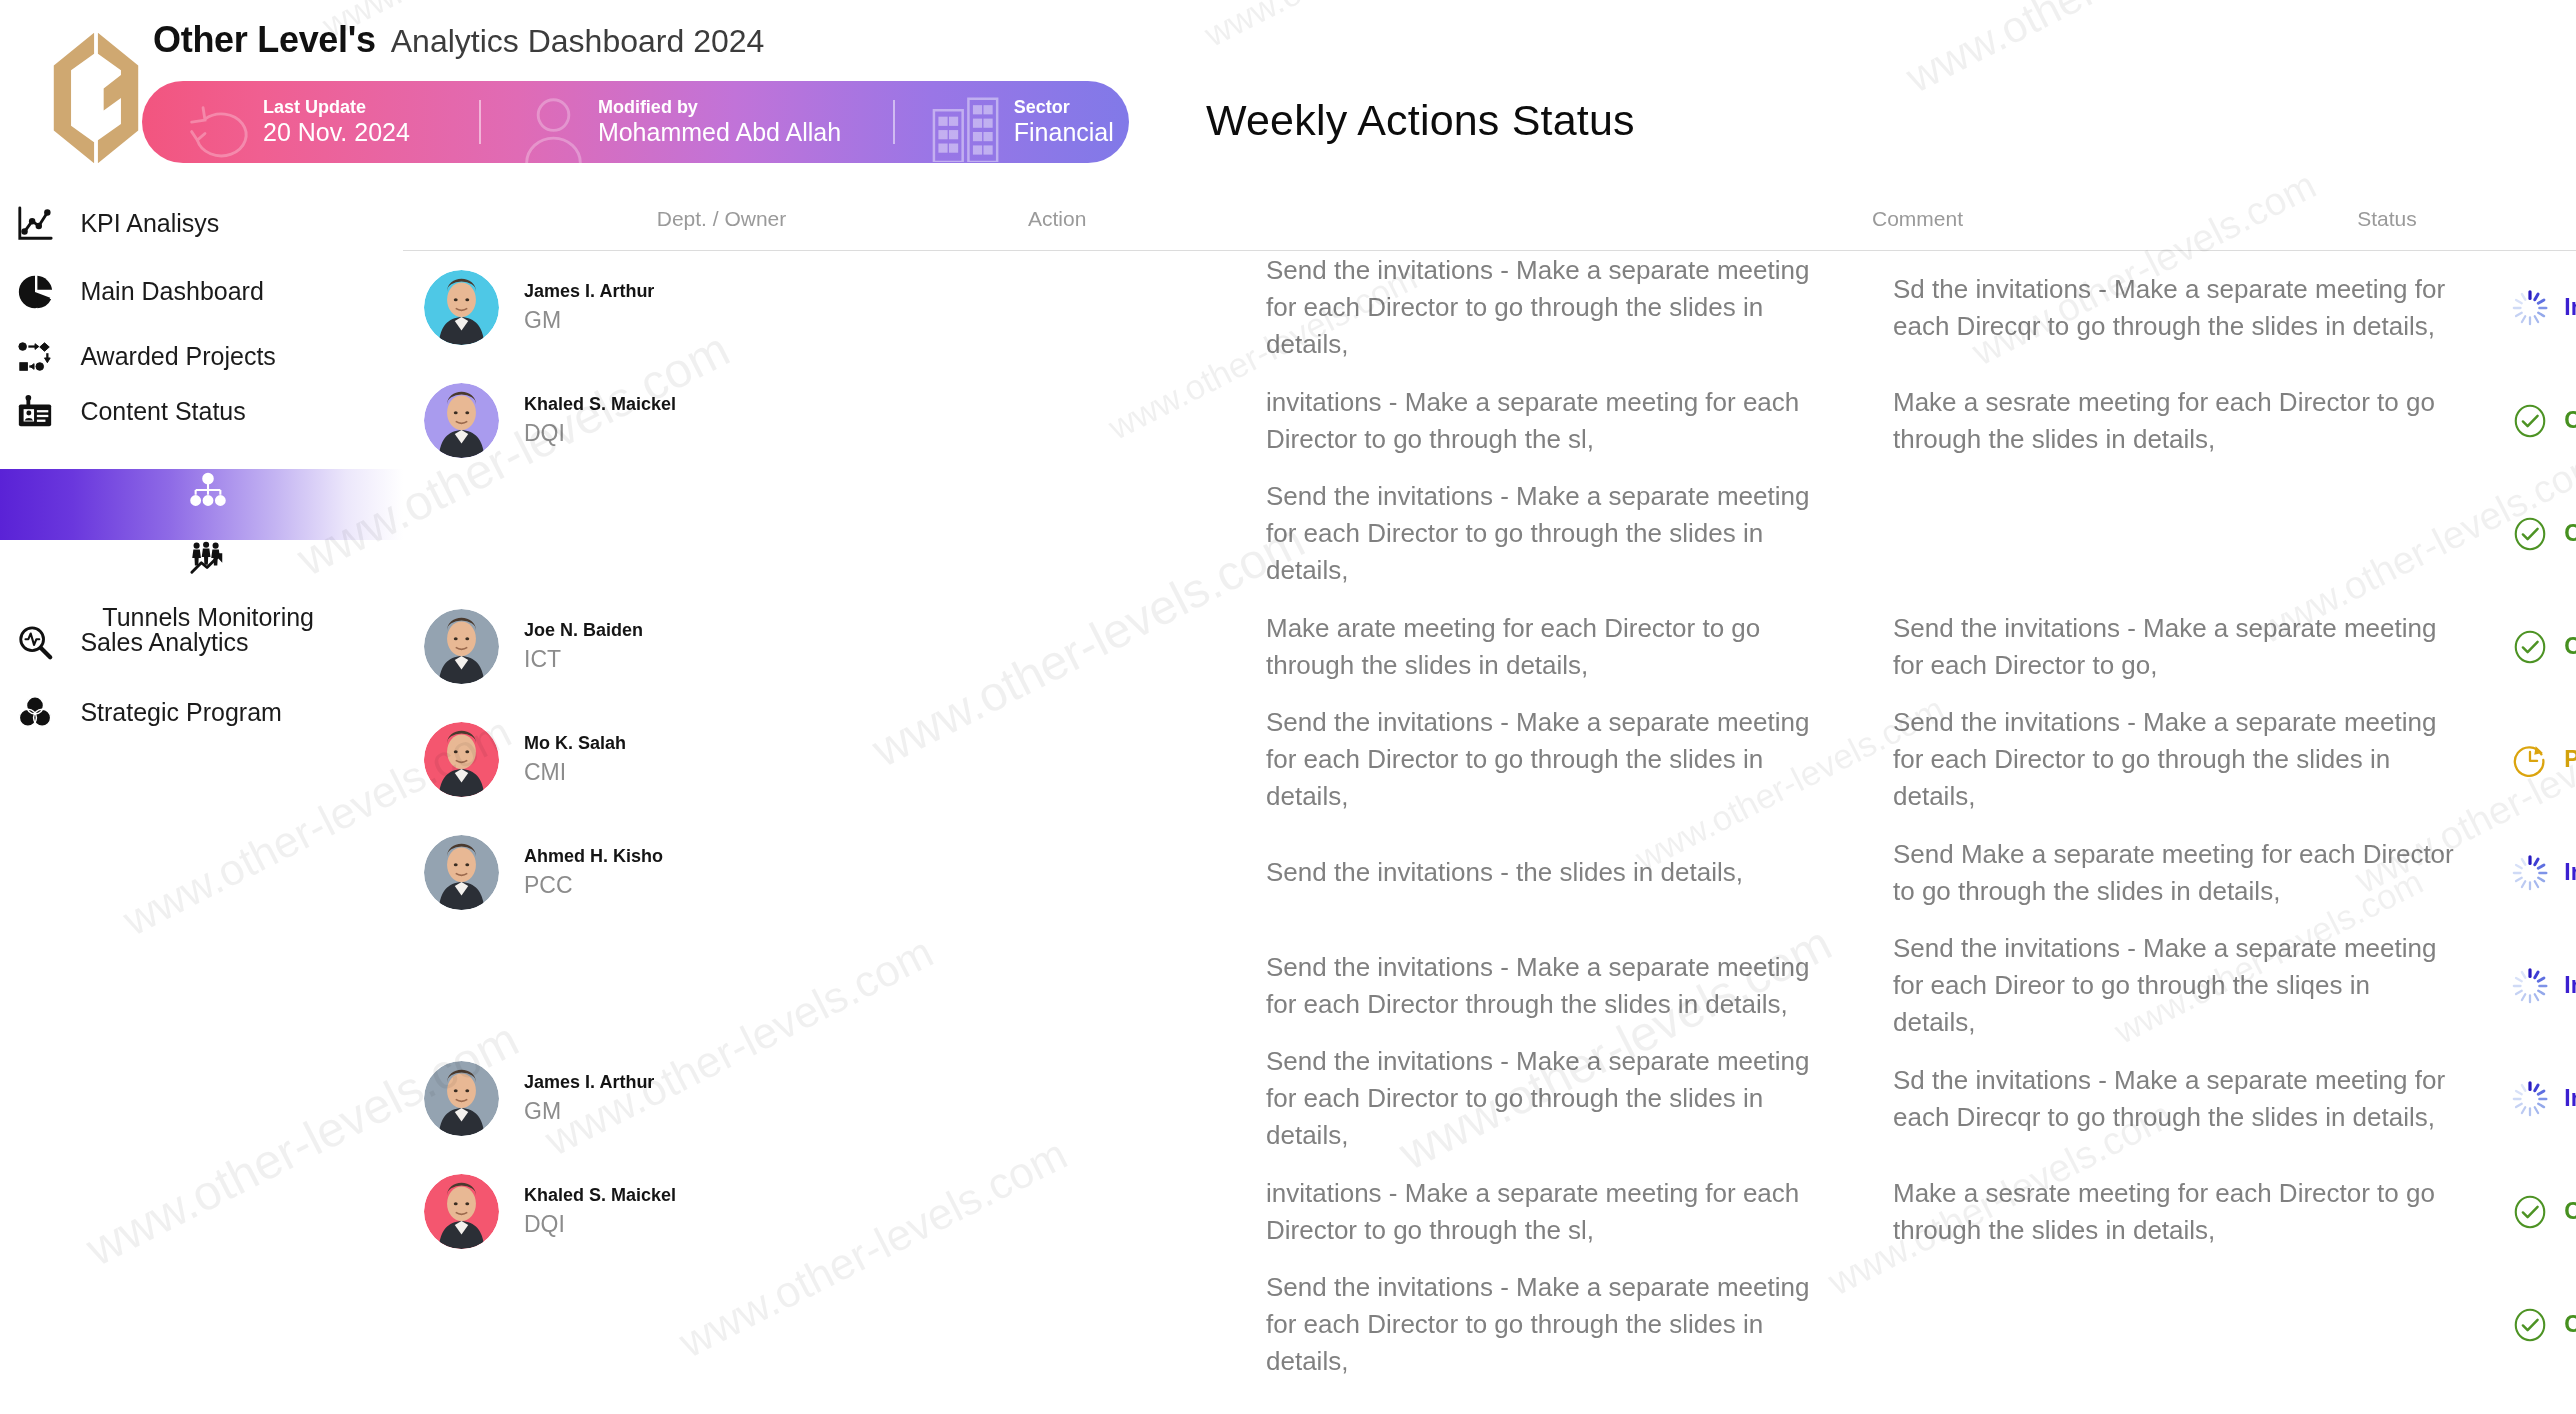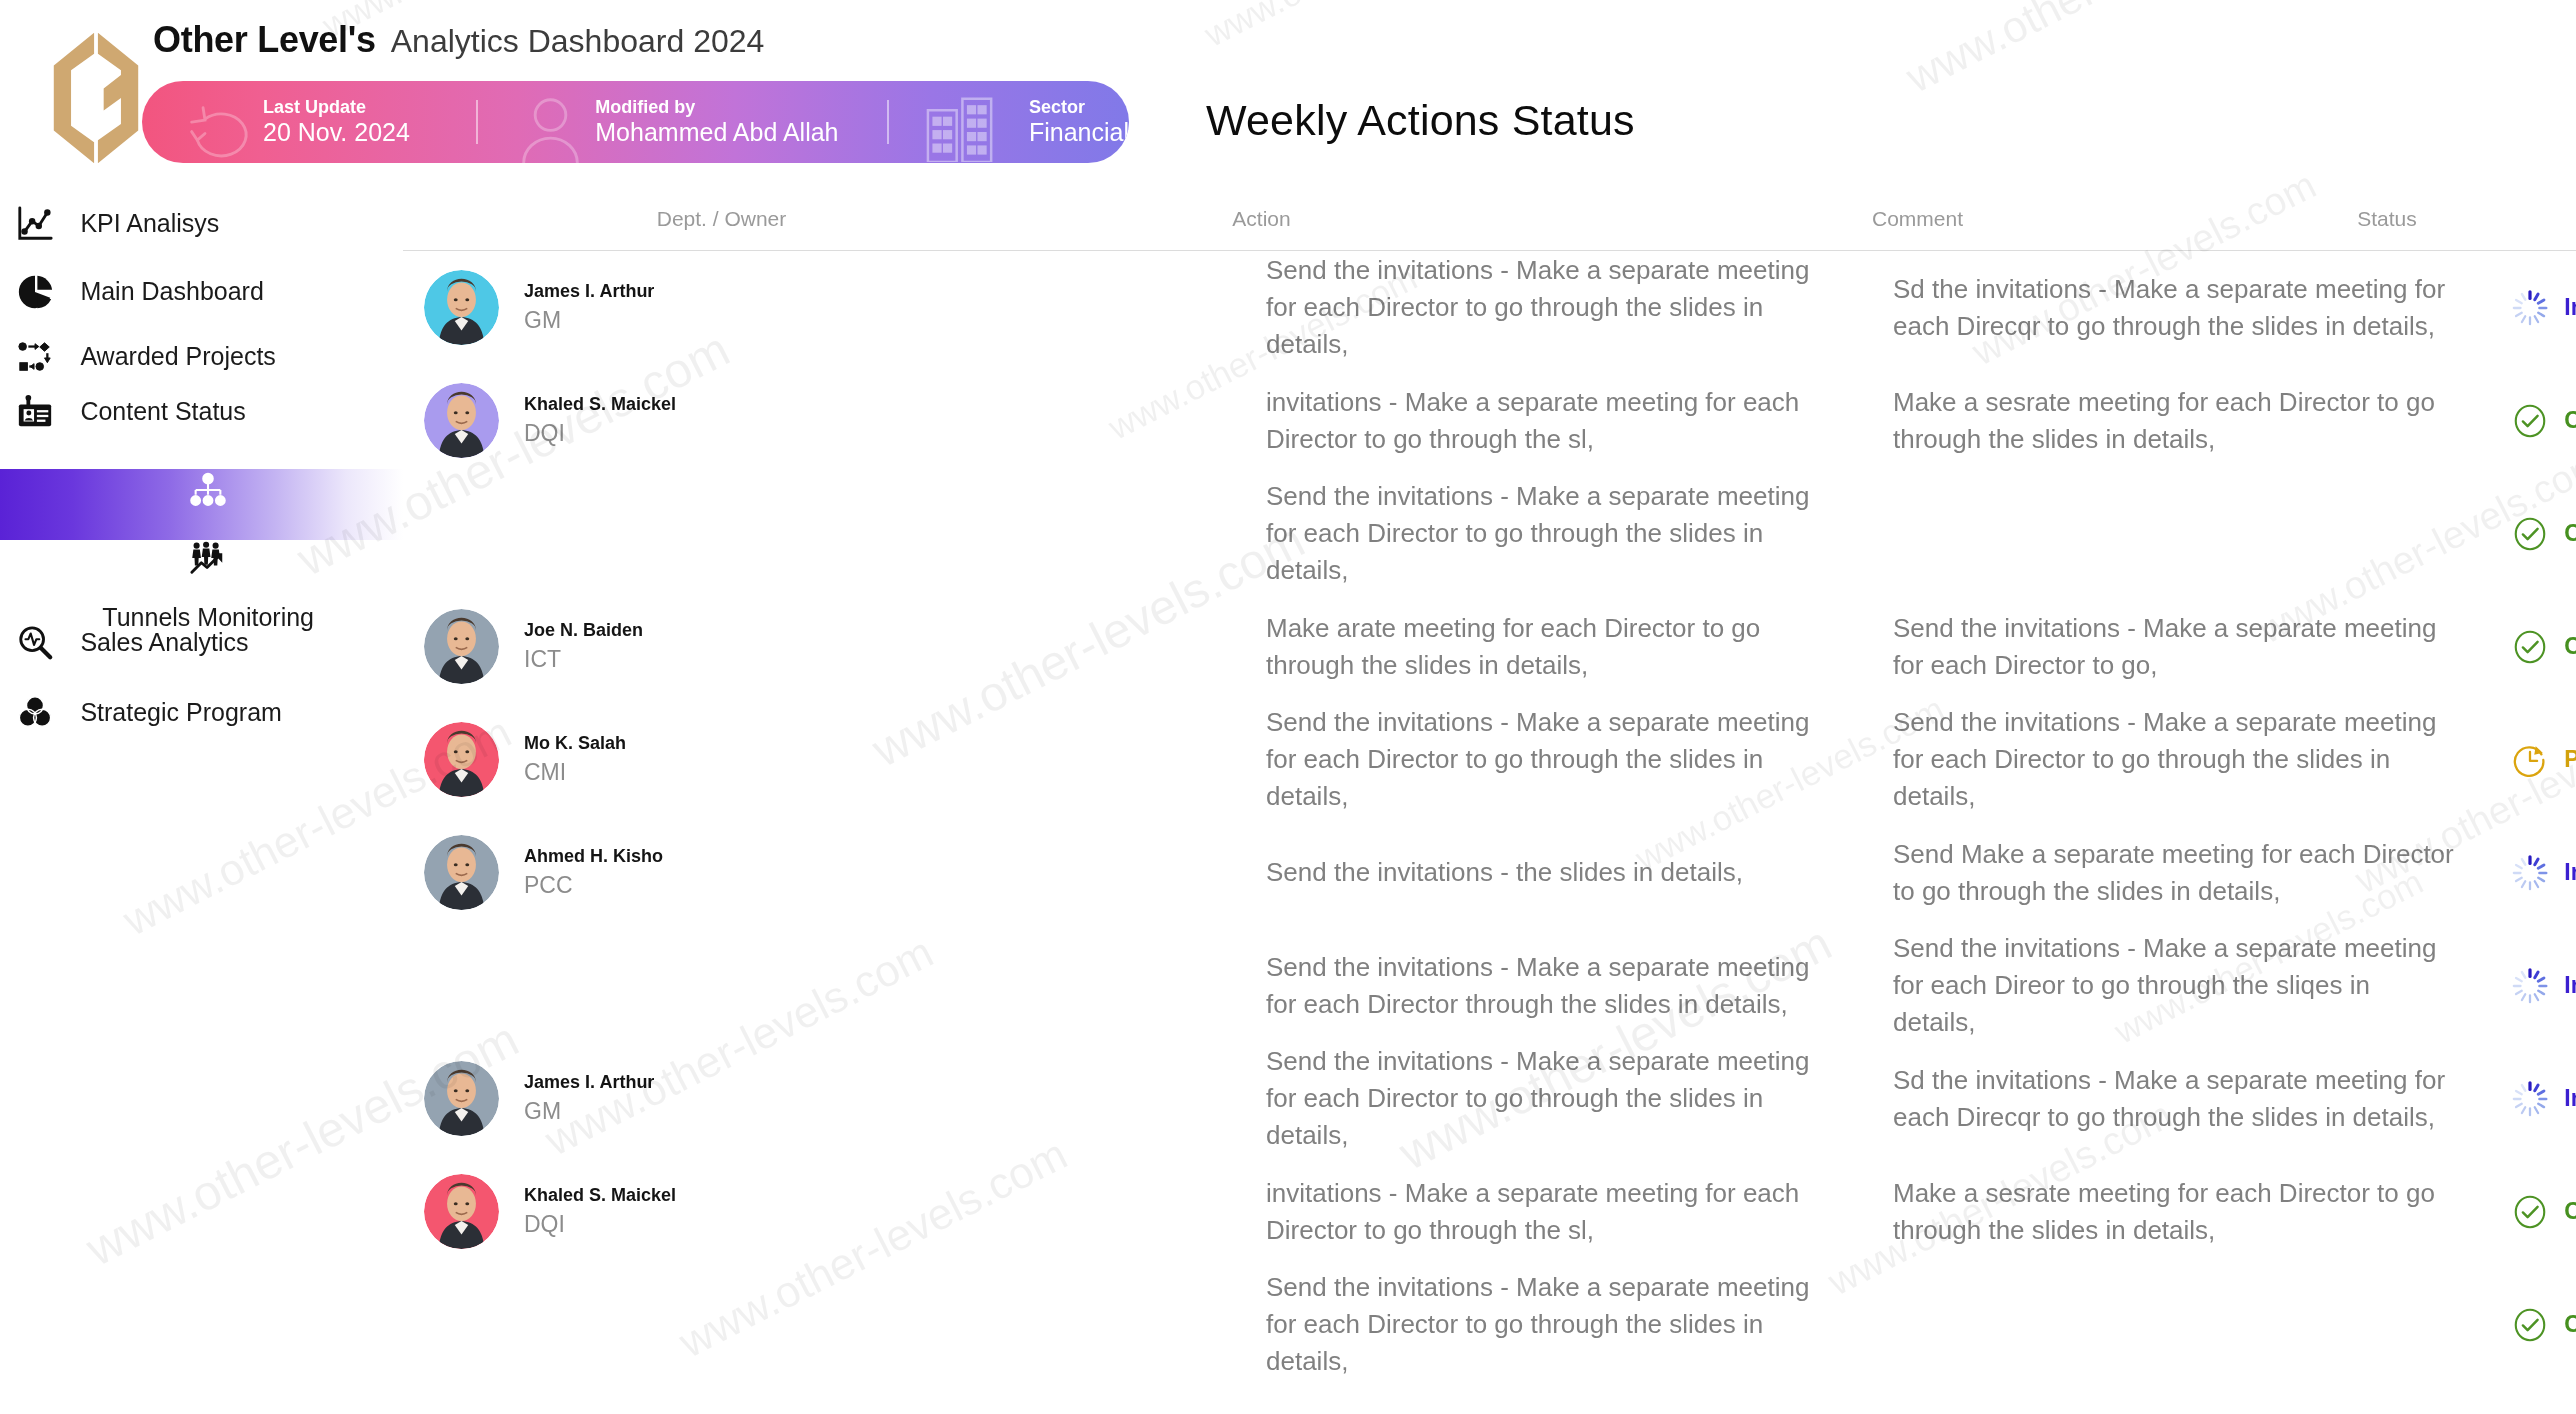--- a/index.html
+++ b/index.html
@@ -56,21 +56,21 @@
     background: linear-gradient(90deg,#5a22d6 0%, #6a37dd 18%, #8e6ae6 42%, #c3b3f2 68%, #ece7fb 86%, rgba(255,255,255,0) 100%);
     flex-direction: column;
   }
   .nav-item.active .lbl { color:#ffffff; }
 
   
   .table { position:absolute; left:403px; top:188px; width:2174px; }
   .thead { position:relative; height:63px; border-bottom:1px solid #dcdcdc; }
   .th { position:absolute; top:19px; font-size:21px; color:#9a9a9a; font-weight:400; }
   .th.c-owner  { left:146px; width:345px; text-align:center; }
-  .th.c-action { left:590px; width:537px; text-align:center; }
+  .th.c-action { left:625px; width:537px; }
   .th.c-comm   { left:1246px; width:537px; text-align:center; }
   .th.c-status { left:1850px; width:268px; text-align:center; }
 
   .row { position:relative; height:113px; }
   .cell-owner { position:absolute; left:21px; top:0; width:470px; height:113px; display:flex; align-items:center; gap:25px; }
   .avatar {
     width:75px; height:75px; border-radius:50%; flex:0 0 75px;
     position:relative; overflow:hidden;
   }
   .owner-text { line-height:1.25; }
@@ -137,21 +137,21 @@
               <path d="M10 72 a28 26 0 0 1 56 0"></path>
           </svg>
         </span>
         <div class="pill-txt" style="margin-left:92px;">
           <div class="pill-label">Modified by</div>
           <div class="pill-value">Mohammed Abd Allah</div>
         </div>
       </div>
       <div class="pill-div"></div>
 
-      <div class="pill-seg" style="padding-left:40px;">
+      <div class="pill-seg" style="padding-left:19px;">
         <span class="pill-ghost" style="left:33px;top:11.5px;opacity:0.42;">
           <svg width="77" height="69" viewBox="0 0 80 72" fill="none" stroke="#fff" stroke-width="2.6">
             <rect x="6" y="18" width="30" height="54"></rect>
               <rect x="42" y="6" width="30" height="66"></rect>
             <g fill="#fff">
                 <rect x="12" y="26" width="7" height="7"></rect>
                 <rect x="23" y="26" width="7" height="7"></rect>
             <rect x="12" y="40" width="7" height="7"></rect>
                 <rect x="23" y="40" width="7" height="7"></rect>
             <rect x="12" y="54" width="7" height="7"></rect>

